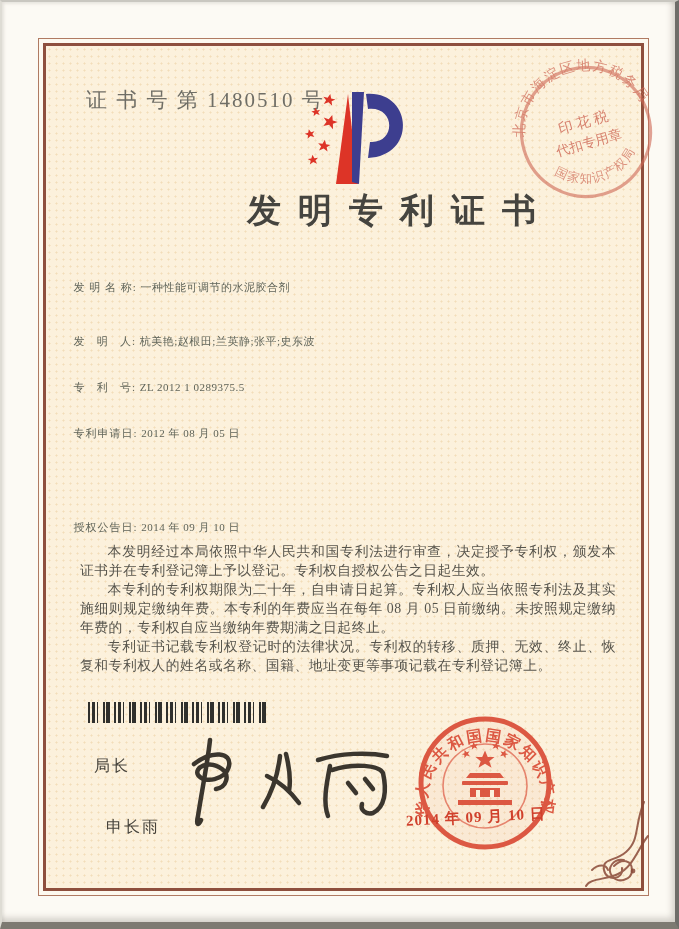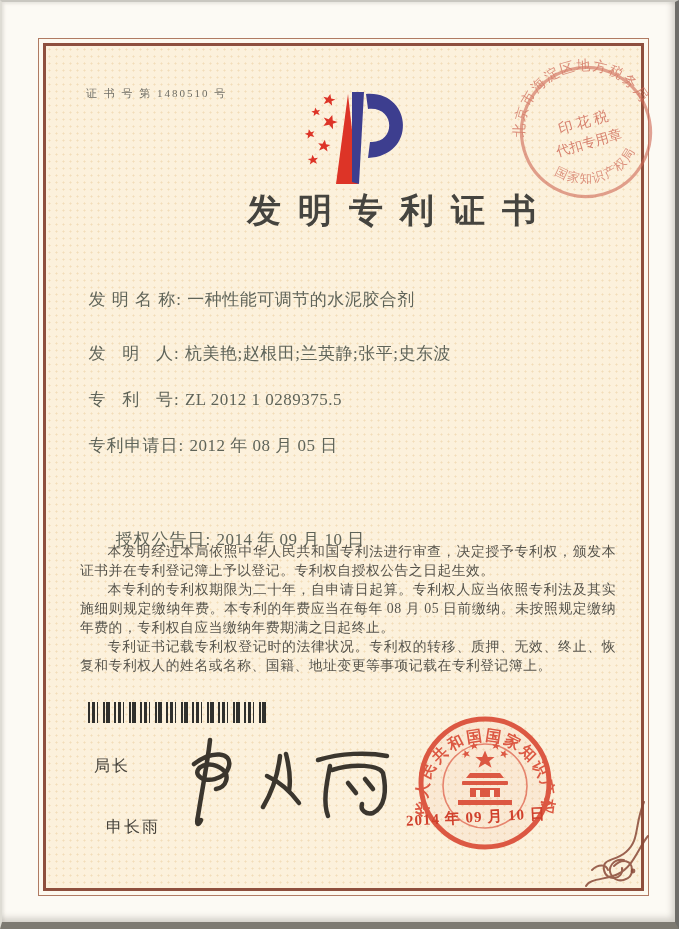--- a/index.html
+++ b/index.html
@@ -13,31 +13,31 @@
 
   .frame { position:absolute; left:36px; top:36px; width:611px; height:858px;
     border:1px solid #b07a62; padding:4px; background:#fdf9ef; }
   .frame-inner { position:relative; width:100%; height:100%;
     border:3px solid #8e4f3d; background:#fcf1dc;
     background-image: radial-gradient(#f2ddb9 0.8px, rgba(0,0,0,0) 1.3px);
     background-size:7px 7px; }
 
   .abs { position:absolute; }
 
-  .cert-no { left:40px; top:40px; font-size:11px; color:#6f6e66;
+  .cert-no { left:40px; top:40px; font-size:21px; color:#6f6e66;
     letter-spacing:2px; white-space:pre; }
 
   .tax-stamp { left:462px; top:8px; width:156px; height:156px;
     transform:rotate(-16deg); opacity:.82; }
 
   .logo { left:240px; top:40px; width:132px; height:108px; }
 
   .title { left:0; top:142px; width:100%; text-align:center; font-size:34px;
     font-weight:600; color:#45443f; letter-spacing:17px; text-indent:17px;margin-left:48px; }
-  .field-row { position:absolute; left:0; white-space:pre; font-size:17px;
+  .field-row { position:absolute; left:0; white-space:pre; font-size:11px;
     color:#5f6459; }
   .field-label { white-space:pre; letter-spacing:1px; }
   .field-value { white-space:pre; letter-spacing:.5px; }
 
   .paras { left:34px; top:496px; width:536px; font-size:13.8px; color:#56544c;
     line-height:19px; text-align:justify; letter-spacing:.5px; }
   .paras p { text-indent:2em; margin:0; }
 
   .barcode { left:42px; top:656px; width:182px; height:21px;
     background:
@@ -108,21 +108,21 @@
         </div>
         <div class="field-row" style="top:276px;">
           <span class="field-label">发   明   人: </span><span class="field-value">杭美艳;赵根田;兰英静;张平;史东波</span>
         </div>
         <div class="field-row" style="top:322px;">
           <span class="field-label">专   利   号: </span><span class="field-value">ZL 2012 1 0289375.5</span>
         </div>
         <div class="field-row" style="top:368px;">
           <span class="field-label">专利申请日: </span><span class="field-value">2012 年 08 月 05 日</span>
         </div>
-        <div class="field-row" style="top:462px;padding-left:27px;">
+        <div class="field-row" style="top:462px;">
           <span class="field-label">授权公告日: </span><span class="field-value">2014 年 09 月 10 日</span>
         </div>
 
         <div class="abs paras">
           <p>本发明经过本局依照中华人民共和国专利法进行审查，决定授予专利权，颁发本证书并在专利登记簿上予以登记。专利权自授权公告之日起生效。</p>
           <p>本专利的专利权期限为二十年，自申请日起算。专利权人应当依照专利法及其实施细则规定缴纳年费。本专利的年费应当在每年 08 月 05 日前缴纳。未按照规定缴纳年费的，专利权自应当缴纳年费期满之日起终止。</p>
           <p>专利证书记载专利权登记时的法律状况。专利权的转移、质押、无效、终止、恢复和专利权人的姓名或名称、国籍、地址变更等事项记载在专利登记簿上。</p>
         </div>
 
         <div class="abs barcode"></div>

